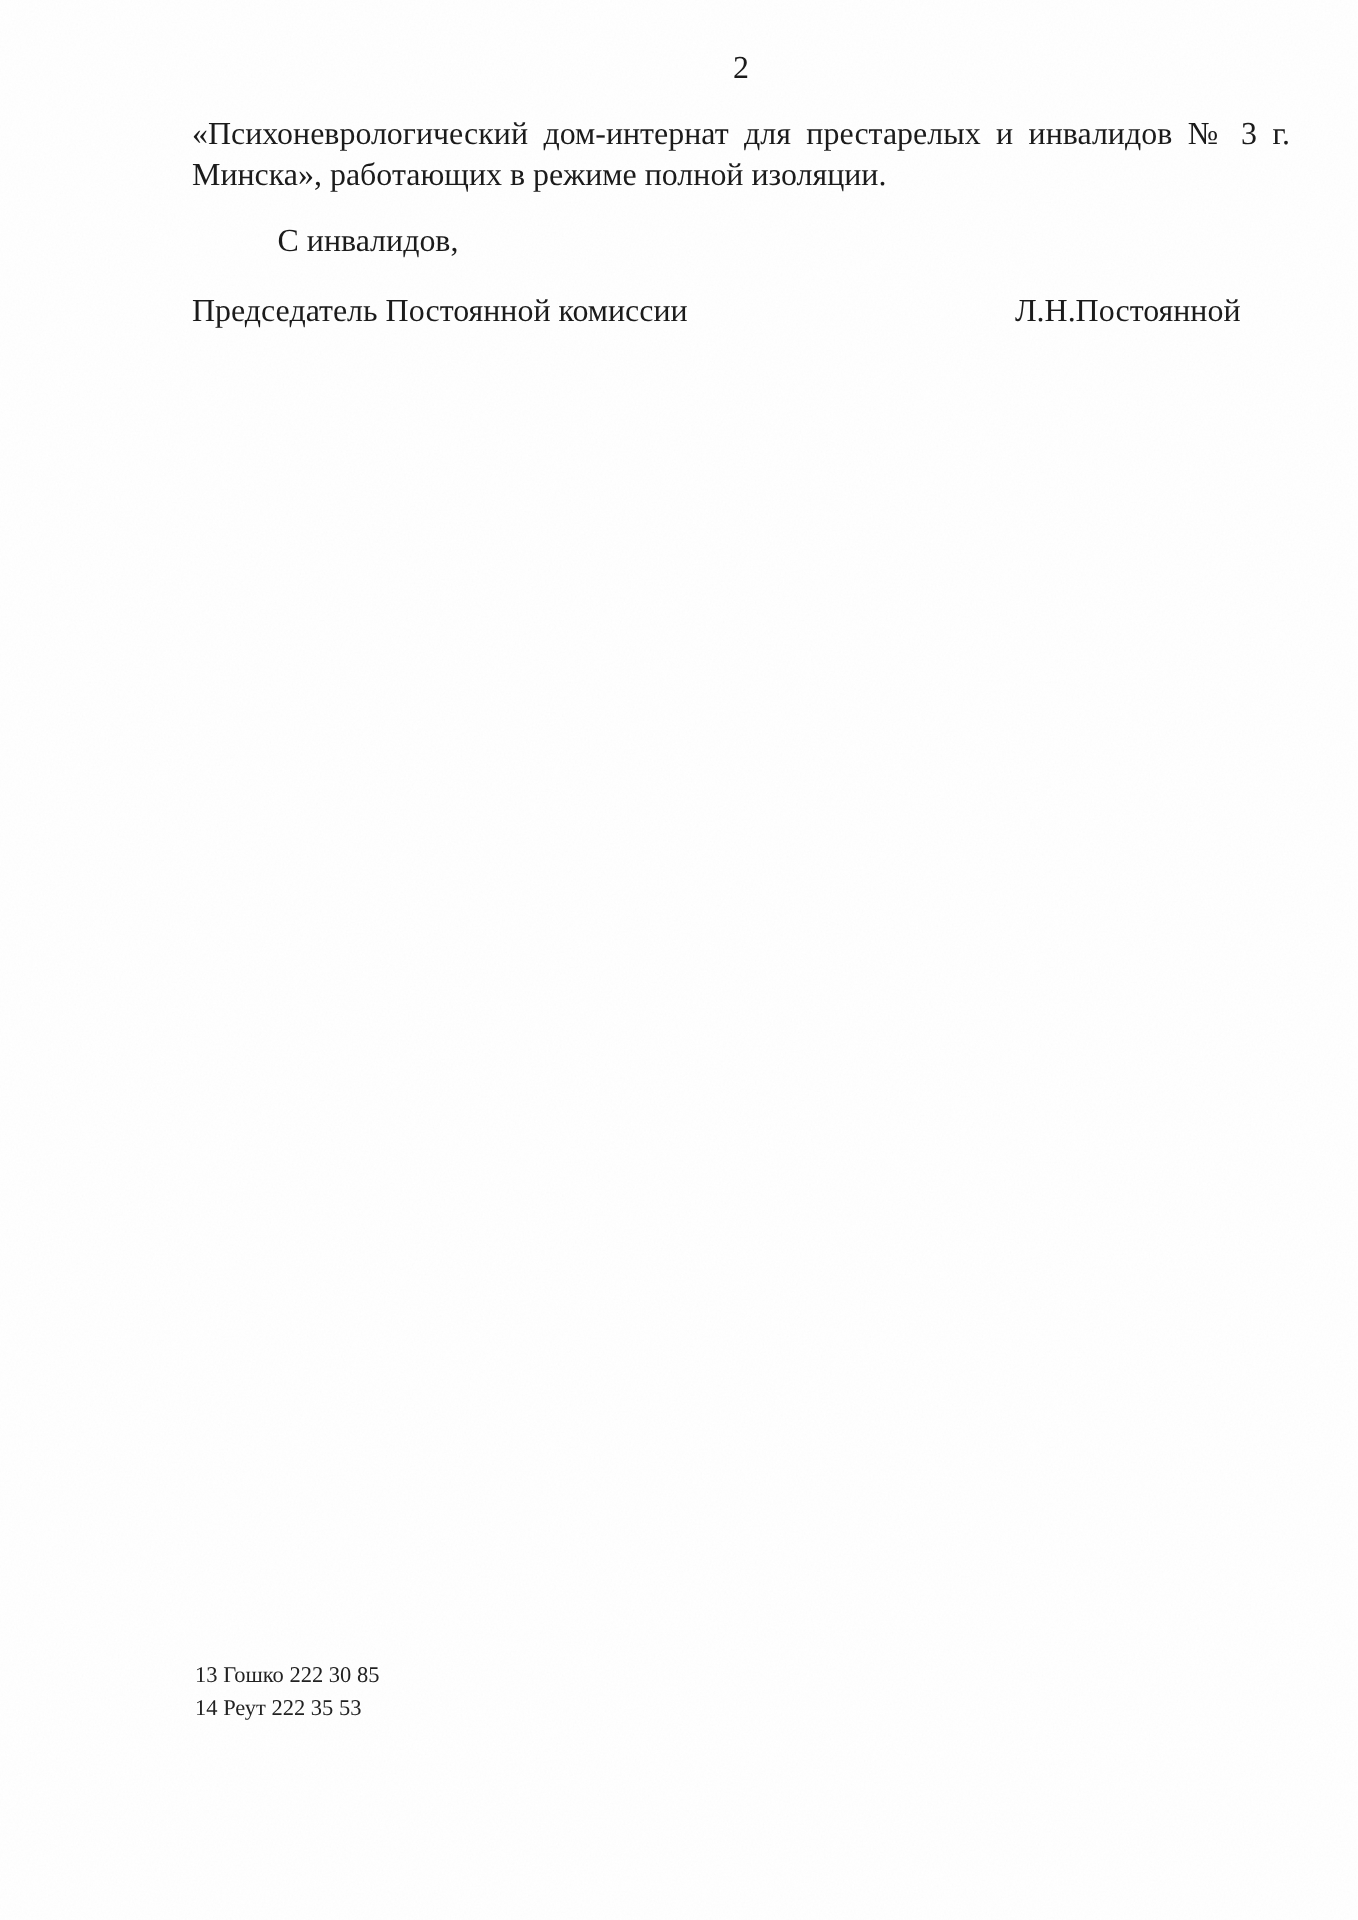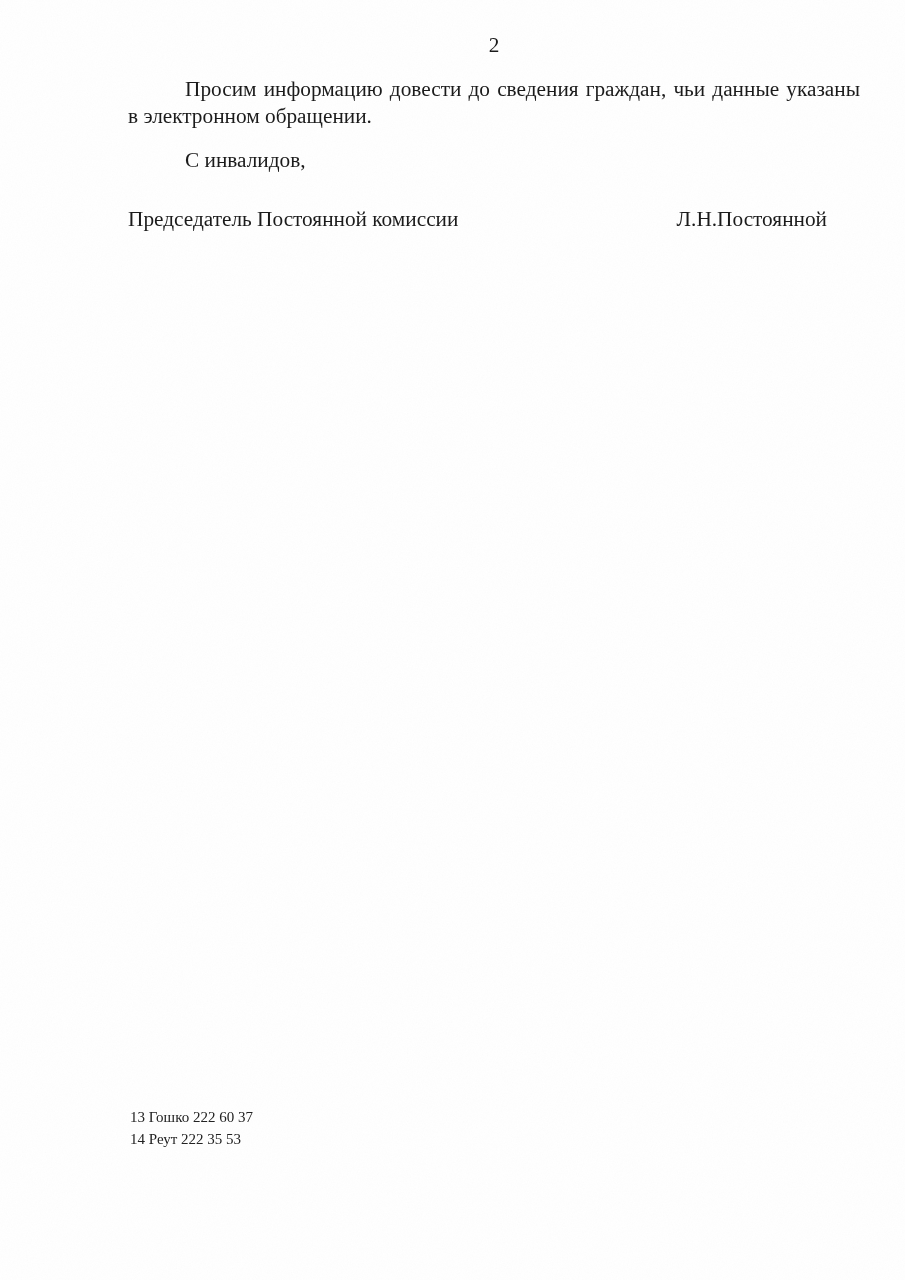--- a/index.html
+++ b/index.html
@@ -40,21 +40,21 @@
   }
   .indent {
     text-indent: 57px;
   }
   .closing {
     margin: 17px 0 0 0;
     text-indent: 57px;
     text-align: left;
   }
   .signature-row {
-    margin-top: 32px;
+    margin-top: 20px;
     display: flex;
     justify-content: space-between;
     align-items: baseline;
     padding-right: 33px;
     text-align: left;
   }
   .footer {
     position: absolute;
     left: 130px;
     top: 1106px;
@@ -71,32 +71,32 @@
   }
 </style>
 </head>
 <body>
 
 <div class="page">
 
   <div class="page-number">2</div>
 
   <div class="content">
-    <p class="para indent">Просим информацию довести до сведения граждан, чьи данные указаны в электронном обращении.</p>
+    <p class="para">«Психоневрологический дом-интернат для престарелых и инвалидов № 3 г. Минска», работающих в режиме полной изоляции.</p>
 
     <p class="closing">С инвалидов,</p>
 
     <div class="signature-row">
       <span>Председатель Постоянной комиссии</span>
       <span>Л.Н.Постоянной</span>
     </div>
   </div>
 
   <div class="footer">
-    <div>13 Гошко 222 60 37</div>
+    <div>13 Гошко 222 30 85</div>
     <div>14 Реут 222 35 53</div>
   </div>
 
   <svg class="noise-overlay" width="905" height="1280" xmlns="http://www.w3.org/2000/svg">
     <filter id="grain">
       <feTurbulence type="fractalNoise" baseFrequency="0.8" numOctaves="2" stitchTiles="stitch"></feTurbulence>
       <feColorMatrix type="saturate" values="0"></feColorMatrix>
     </filter>
     <rect width="905" height="1280" filter="url(#grain)"></rect>
   </svg>

